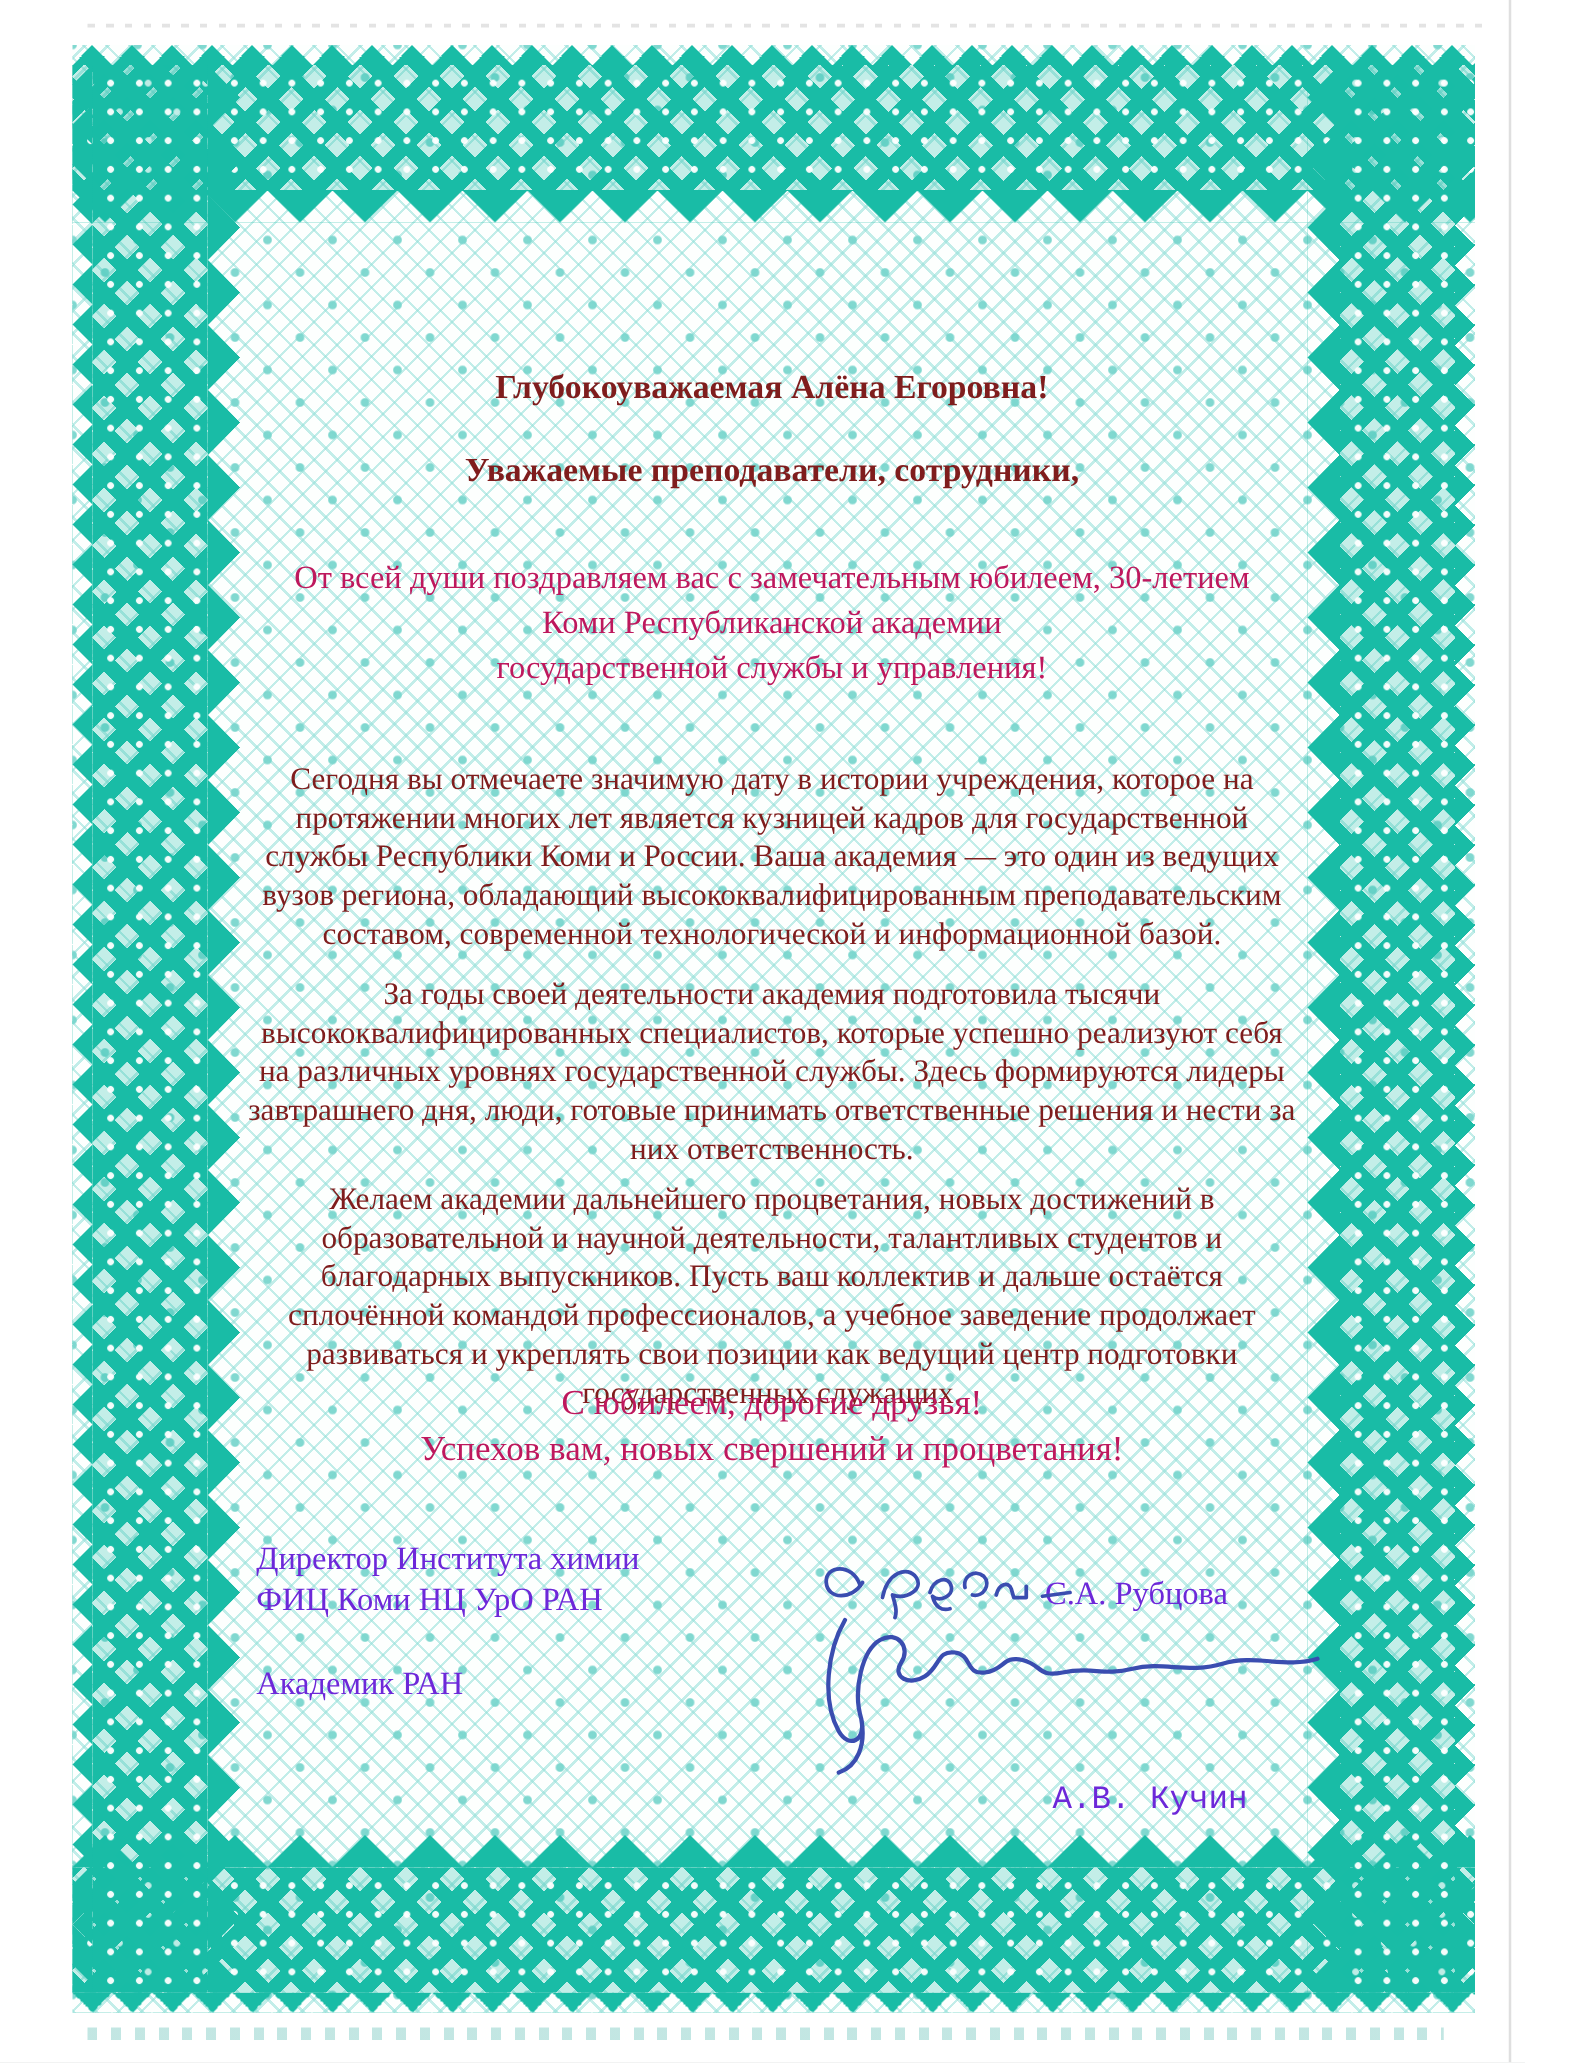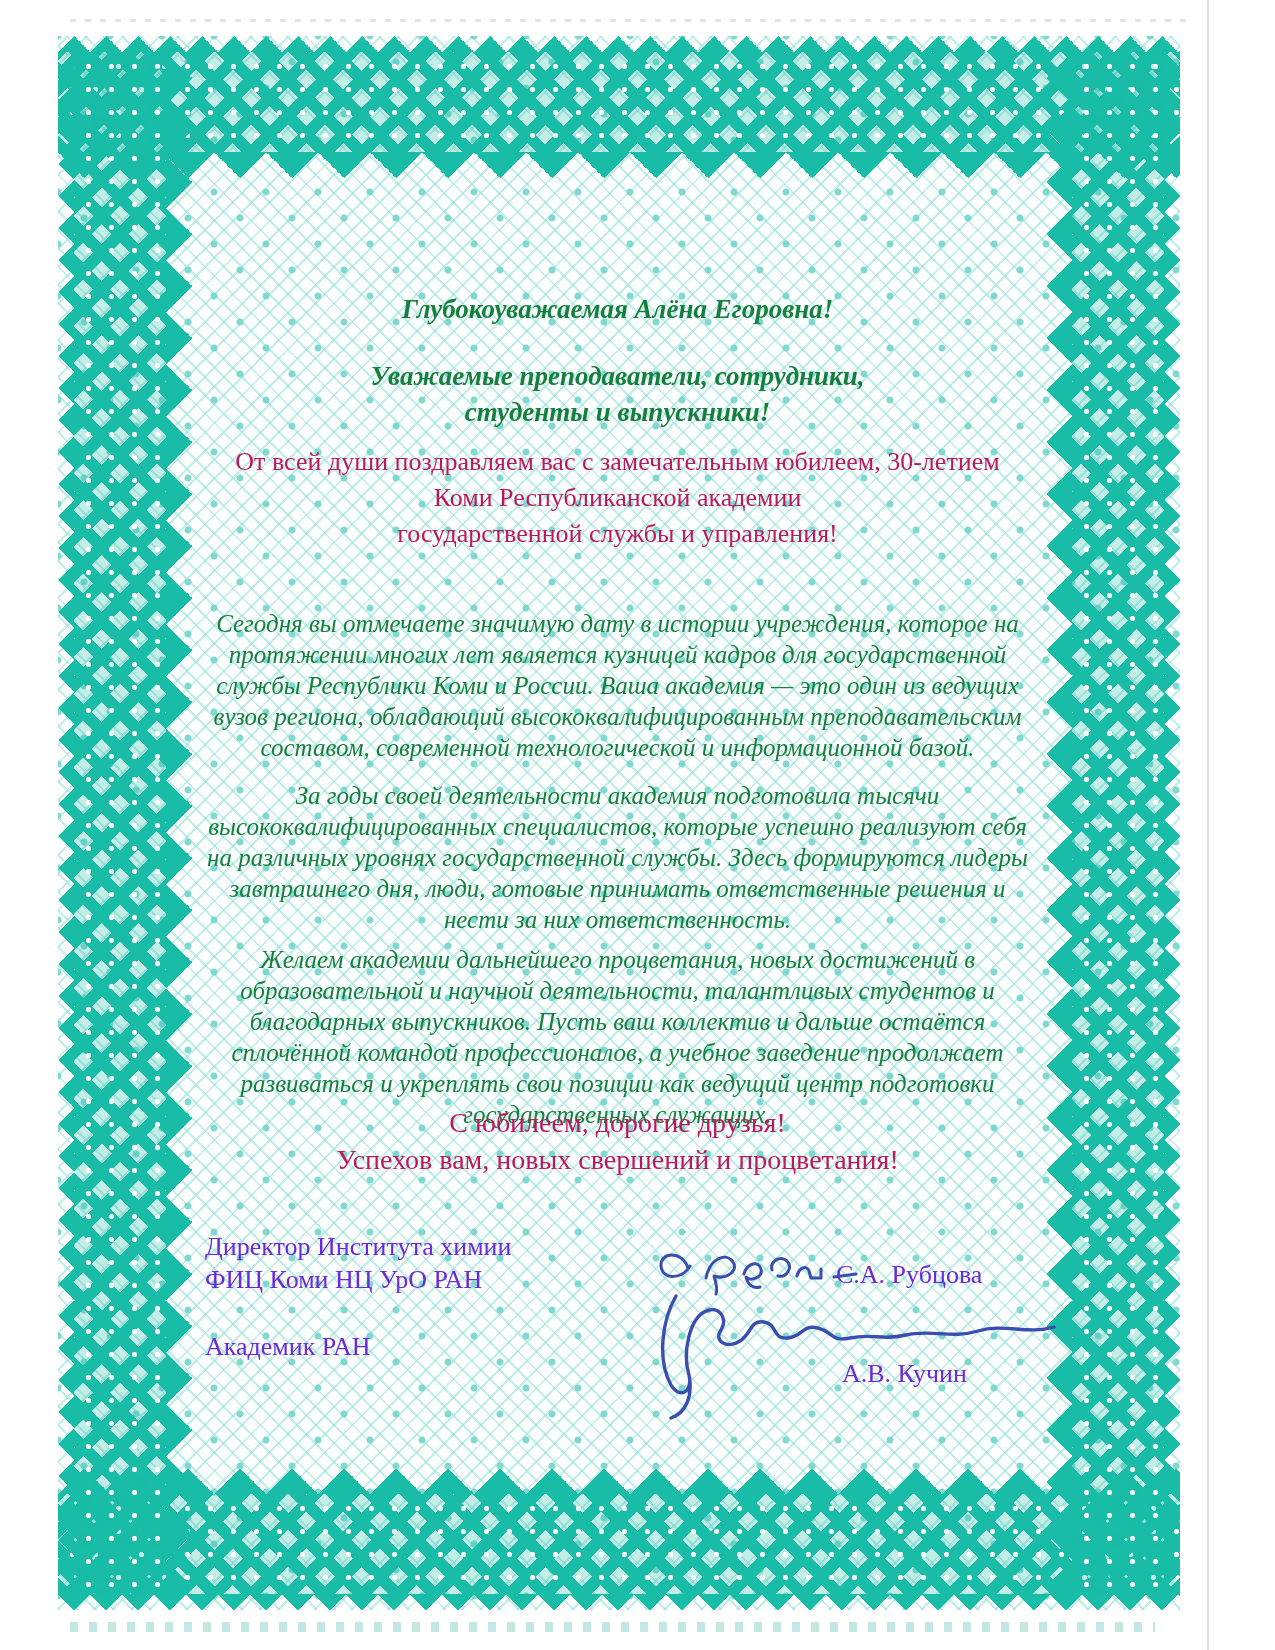--- a/index.html
+++ b/index.html
@@ -45,36 +45,36 @@
   .band-left .teeth-outer{top:0;bottom:0;right:100%;width:16px;
     background:conic-gradient(from 45deg at 0% 50%, #19bca6 0 90deg, rgba(0,0,0,0) 90deg) 0 0 / 16px 32px;}
   .band-right .teeth-inner{top:0;bottom:0;right:100%;width:26px;
     background:conic-gradient(from 45deg at 0% 50%, #19bca6 0 90deg, rgba(0,0,0,0) 90deg) 0 0 / 26px 52px;}
   .band-right .teeth-outer{top:0;bottom:0;left:100%;width:16px;
     background:conic-gradient(from 225deg at 100% 50%, #19bca6 0 90deg, rgba(0,0,0,0) 90deg) 0 0 / 16px 32px;}
 
   
   .content{position:absolute;left:160px;top:0;width:915px;height:100%;z-index:3;}
   .tblock{position:absolute;left:0;width:100%;text-align:center;}
-  .navy{color:#15803d;font-style:italic;}
+  .navy{color:#7f1d1d;}
   .red{color:#be185d;}
   .salutation{top:294px;font-size:27px;font-weight:bold;}
   .address{top:358px;font-size:27px;font-weight:bold;line-height:36px;}
   .congrats{top:444px;font-size:26px;line-height:36px;}
   .para{font-size:25px;line-height:31px;left:35px;width:845px;margin-top:36px;}
   .para1{top:572px;}
   .para2{top:744px;}
   .para3{top:908px;}
   .closing{top:1104px;font-size:28px;line-height:37px;}
   .sigtext{position:absolute;font-size:26px;color:#6d28d9;white-space:nowrap;}
   .sig-pos1{left:45px;top:1232px;}
   .sig-pos2{left:45px;top:1265px;}
   .sig-pos3{left:45px;top:1332px;}
   .sig-name1{left:676px;top:1260px;}
-  .sig-name2{left:682px;top:1359px;}
+  .sig-name2{left:682px;top:1424px;font-family:Liberation Mono, monospace;}
 
   
   .signatures{position:absolute;left:600px;top:1170px;width:500px;height:260px;z-index:4;}
   .ink{fill:none;stroke:#3a4db0;stroke-linecap:round;stroke-linejoin:round;}
 
   
   .artifact{position:absolute;z-index:5;pointer-events:none;}
   .scan-line-top{left:70px;right:85px;top:19px;height:3px;
     background:repeating-linear-gradient(90deg, rgba(130,130,130,0.22) 0 6px, rgba(0,0,0,0) 6px 15px);}
   .scan-line-bottom{left:70px;right:120px;top:1622px;height:10px;
@@ -107,21 +107,20 @@
       <div class="teeth teeth-outer"></div>
       <div class="teeth teeth-inner"></div>
     </div>
   </div>
 
   <div class="content">
     <div class="tblock navy salutation">Глубокоуважаемая Алёна Егоровна!</div>
 
     <div class="tblock navy address">
       <div>Уважаемые  преподаватели, сотрудники,</div>
-      <div>студенты и выпускники!</div>
     </div>
 
     <div class="tblock red congrats">
       <div>От всей души поздравляем вас с замечательным юбилеем, 30-летием</div>
       <div>Коми Республиканской академии</div>
       <div>государственной службы и управления!</div>
     </div>
 
     <div class="tblock navy para para1">Сегодня вы отмечаете значимую дату в истории учреждения, которое на протяжении многих лет является кузницей кадров для государственной службы Республики Коми и России. Ваша академия — это один из ведущих вузов региона, обладающий высококвалифицированным преподавательским составом, современной технологической и информационной базой.</div>
     <div class="tblock navy para para2">За годы своей деятельности академия подготовила тысячи высококвалифицированных специалистов, которые успешно реализуют себя на различных уровнях государственной службы. Здесь формируются лидеры завтрашнего дня, люди, готовые принимать ответственные решения и нести за них ответственность.</div>

